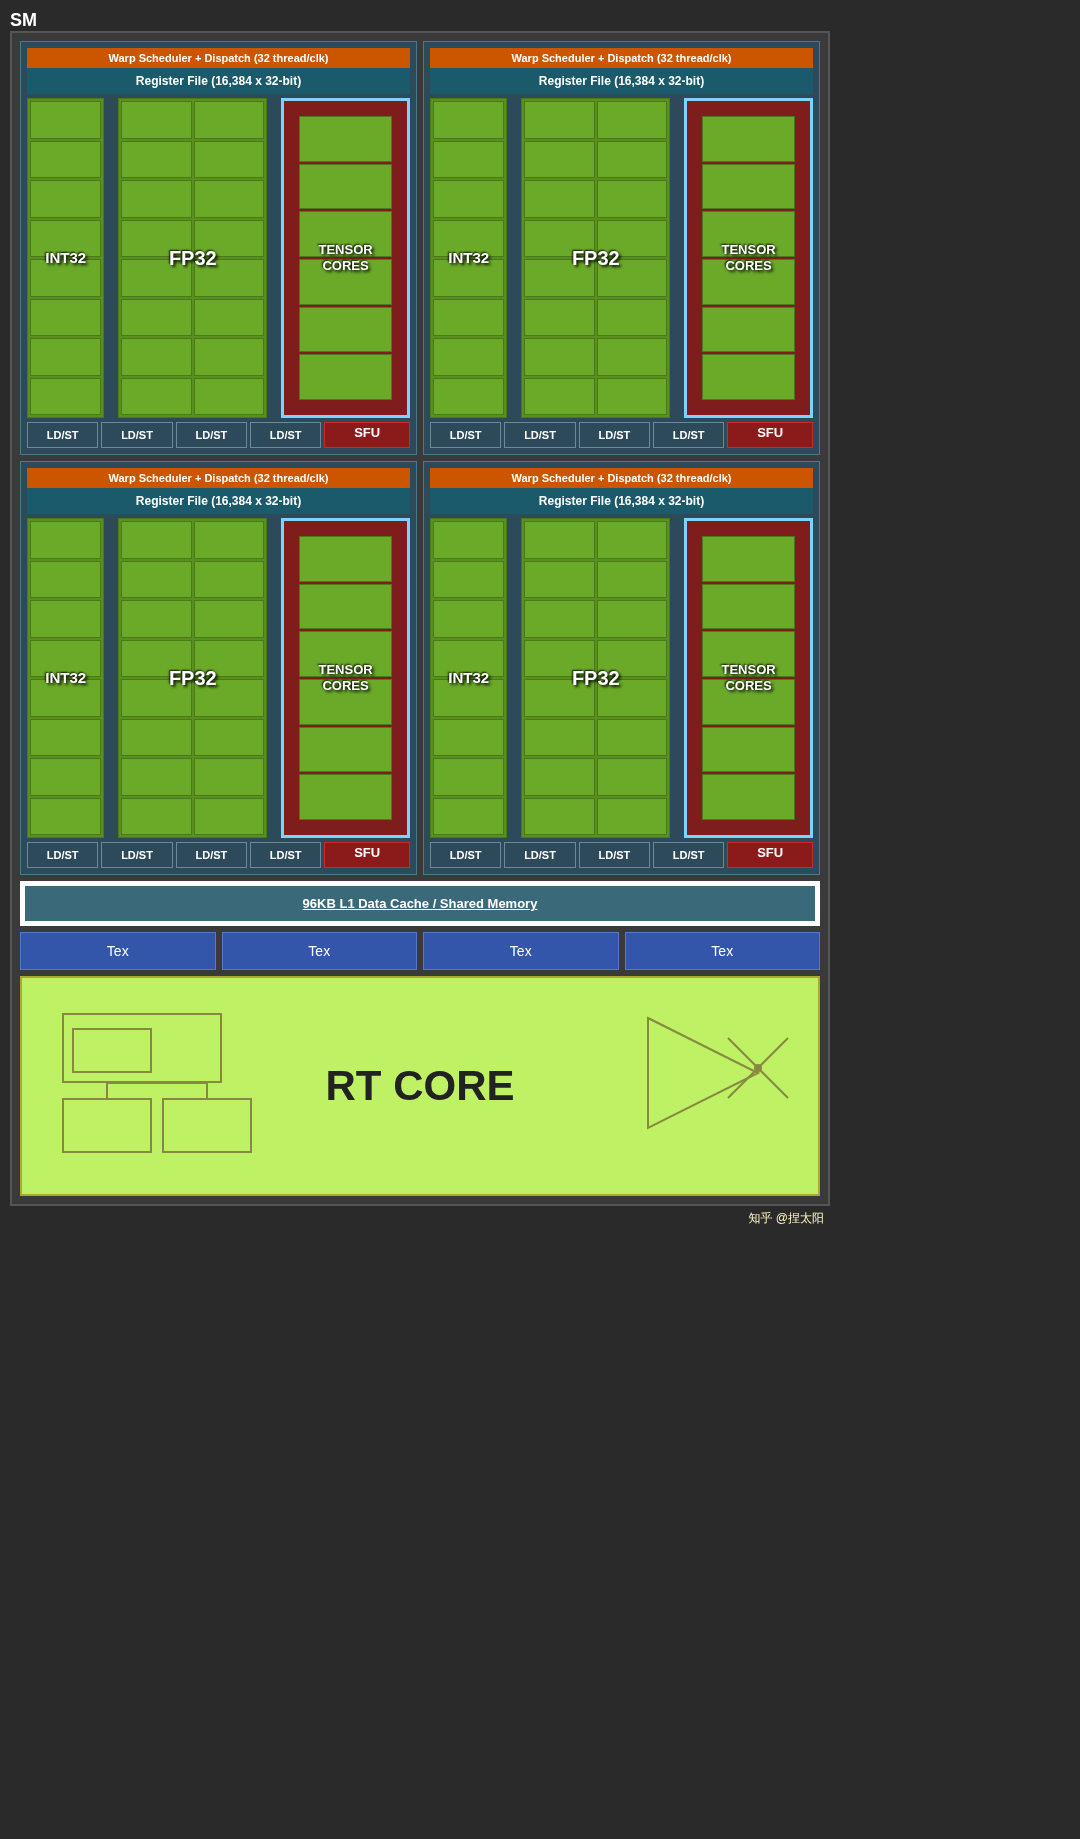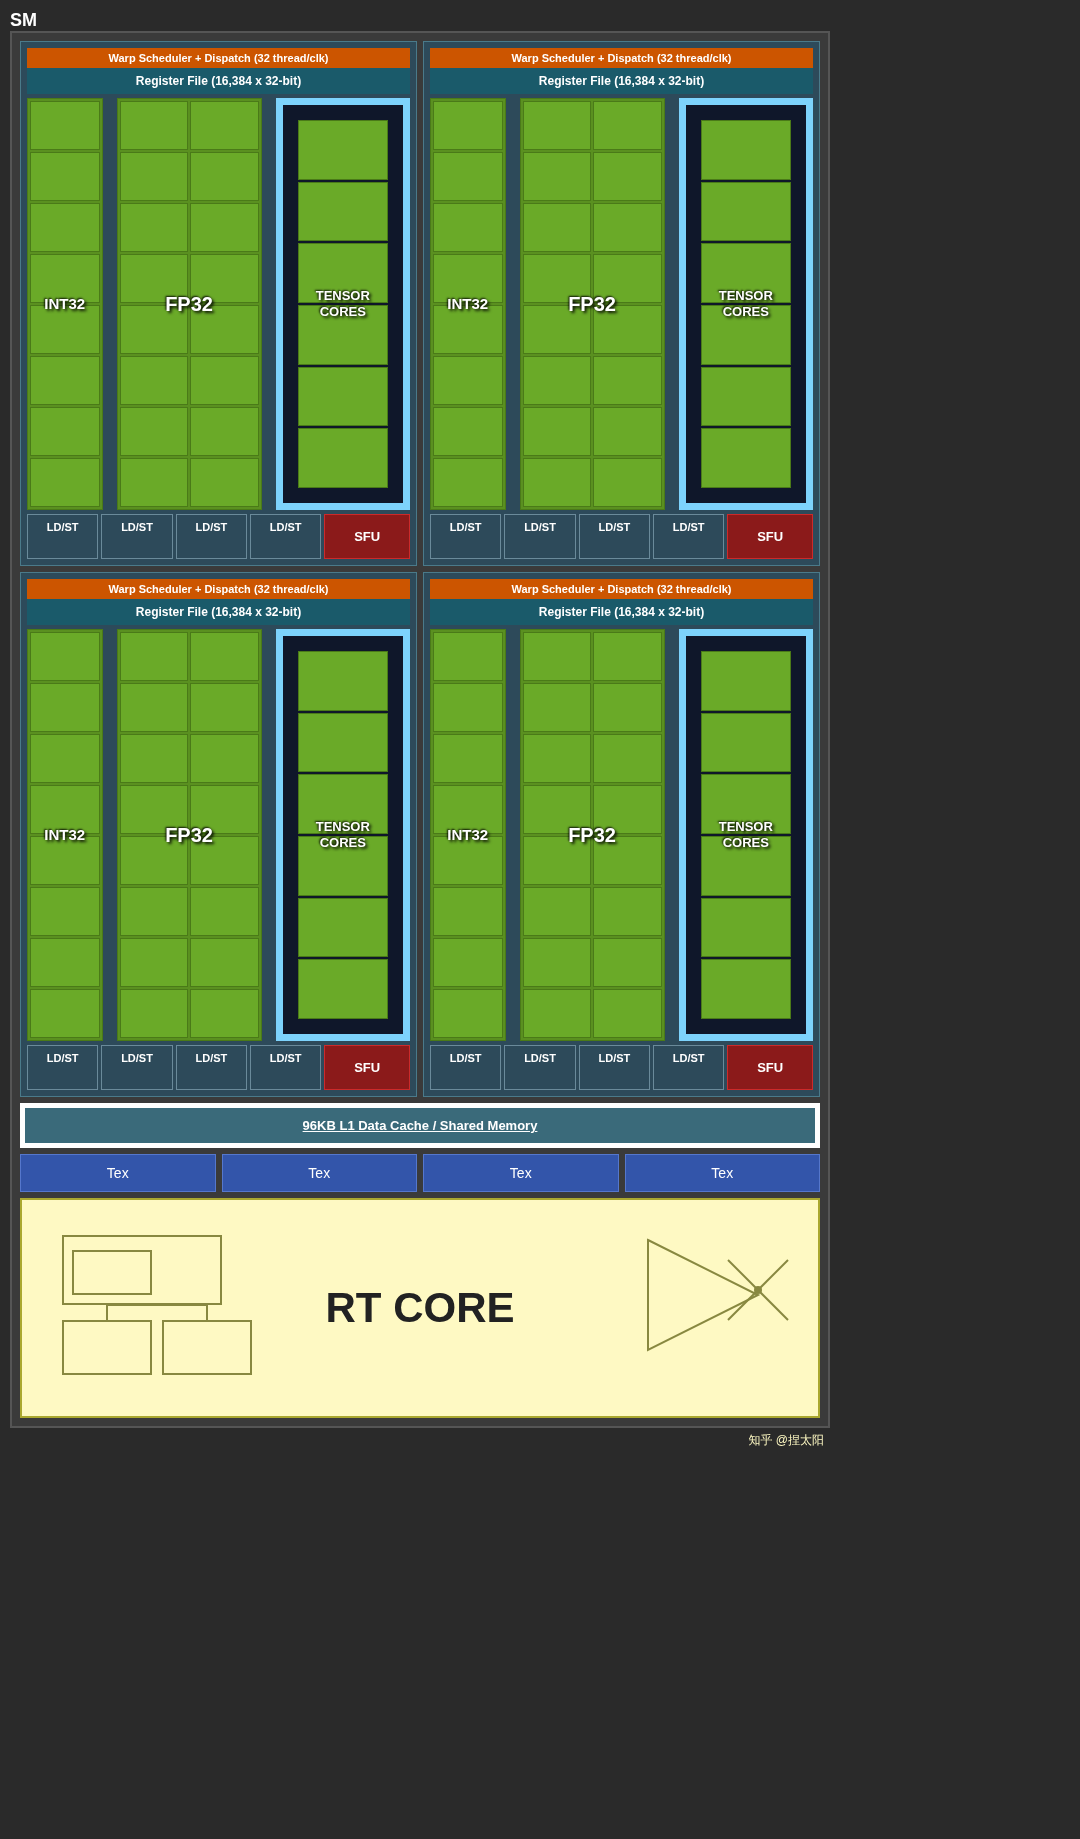--- a/index.html
+++ b/index.html
@@ -55,21 +55,21 @@
       text-align: center;
       padding: 6px 2px;
     }
     .sfu-btn {
       background: #8b1a1a;
       border: 1px solid #cc2a2a;
       color: white;
       font-size: 13px;
       font-weight: bold;
       text-align: center;
-      padding: 14px 2px;
+      padding: 2px 2px;
     }
     .l1-cache {
       background: #3a6a7a;
       border: 5px solid #ffffff;
       color: white;
       font-size: 13px;
       font-weight: bold;
       text-align: center;
       padding: 10px;
       margin-bottom: 6px;
@@ -84,21 +84,21 @@
     .tex-btn {
       background: #3355aa;
       border: 1px solid #5577cc;
       color: white;
       font-size: 14px;
       font-weight: normal;
       text-align: center;
       padding: 10px;
     }
     .rt-core-section {
-      background: #fef9c3;
+      background: #bef264;
       border: 2px solid #aaa830;
       padding: 20px;
       min-height: 220px;
       display: flex;
       align-items: center;
       justify-content: center;
       position: relative;
     }
     .rt-core-label {
       font-size: 42px;
@@ -109,21 +109,21 @@
     .watermark {
       color: #fef9c3;
       font-size: 12px;
       text-align: right;
       padding: 4px 6px;
     }
     .cores-grid-area {
       display: flex;
       gap: 14px;
       margin-bottom: 4px;
-      height: 412px;
+      height: 320px;
     }
     .col-int32 {
       flex: 1;
       background: #5a9020;
       border: 1px solid #4a7a18;
       display: grid;
       grid-template-rows: repeat(8, 1fr);
       gap: 2px;
       padding: 2px;
       position: relative;
@@ -135,22 +135,22 @@
       display: grid;
       grid-template-columns: 1fr 1fr;
       grid-template-rows: repeat(8, 1fr);
       gap: 2px;
       padding: 2px;
       position: relative;
       text-decoration: underline;
     }
     .col-tensor {
       flex: 1.3;
-      background: #0f172a;
-      border: 7px solid #7dd3fc;
+      background: #7f1d1d;
+      border: 3px solid #7dd3fc;
       display: grid;
       grid-template-rows: repeat(6, 1fr);
       gap: 2px;
       padding: 15px;
       position: relative;
     }
     .grid-cell {
       background: #6aaa28;
       border: 1px solid #4a7a18;
     }

